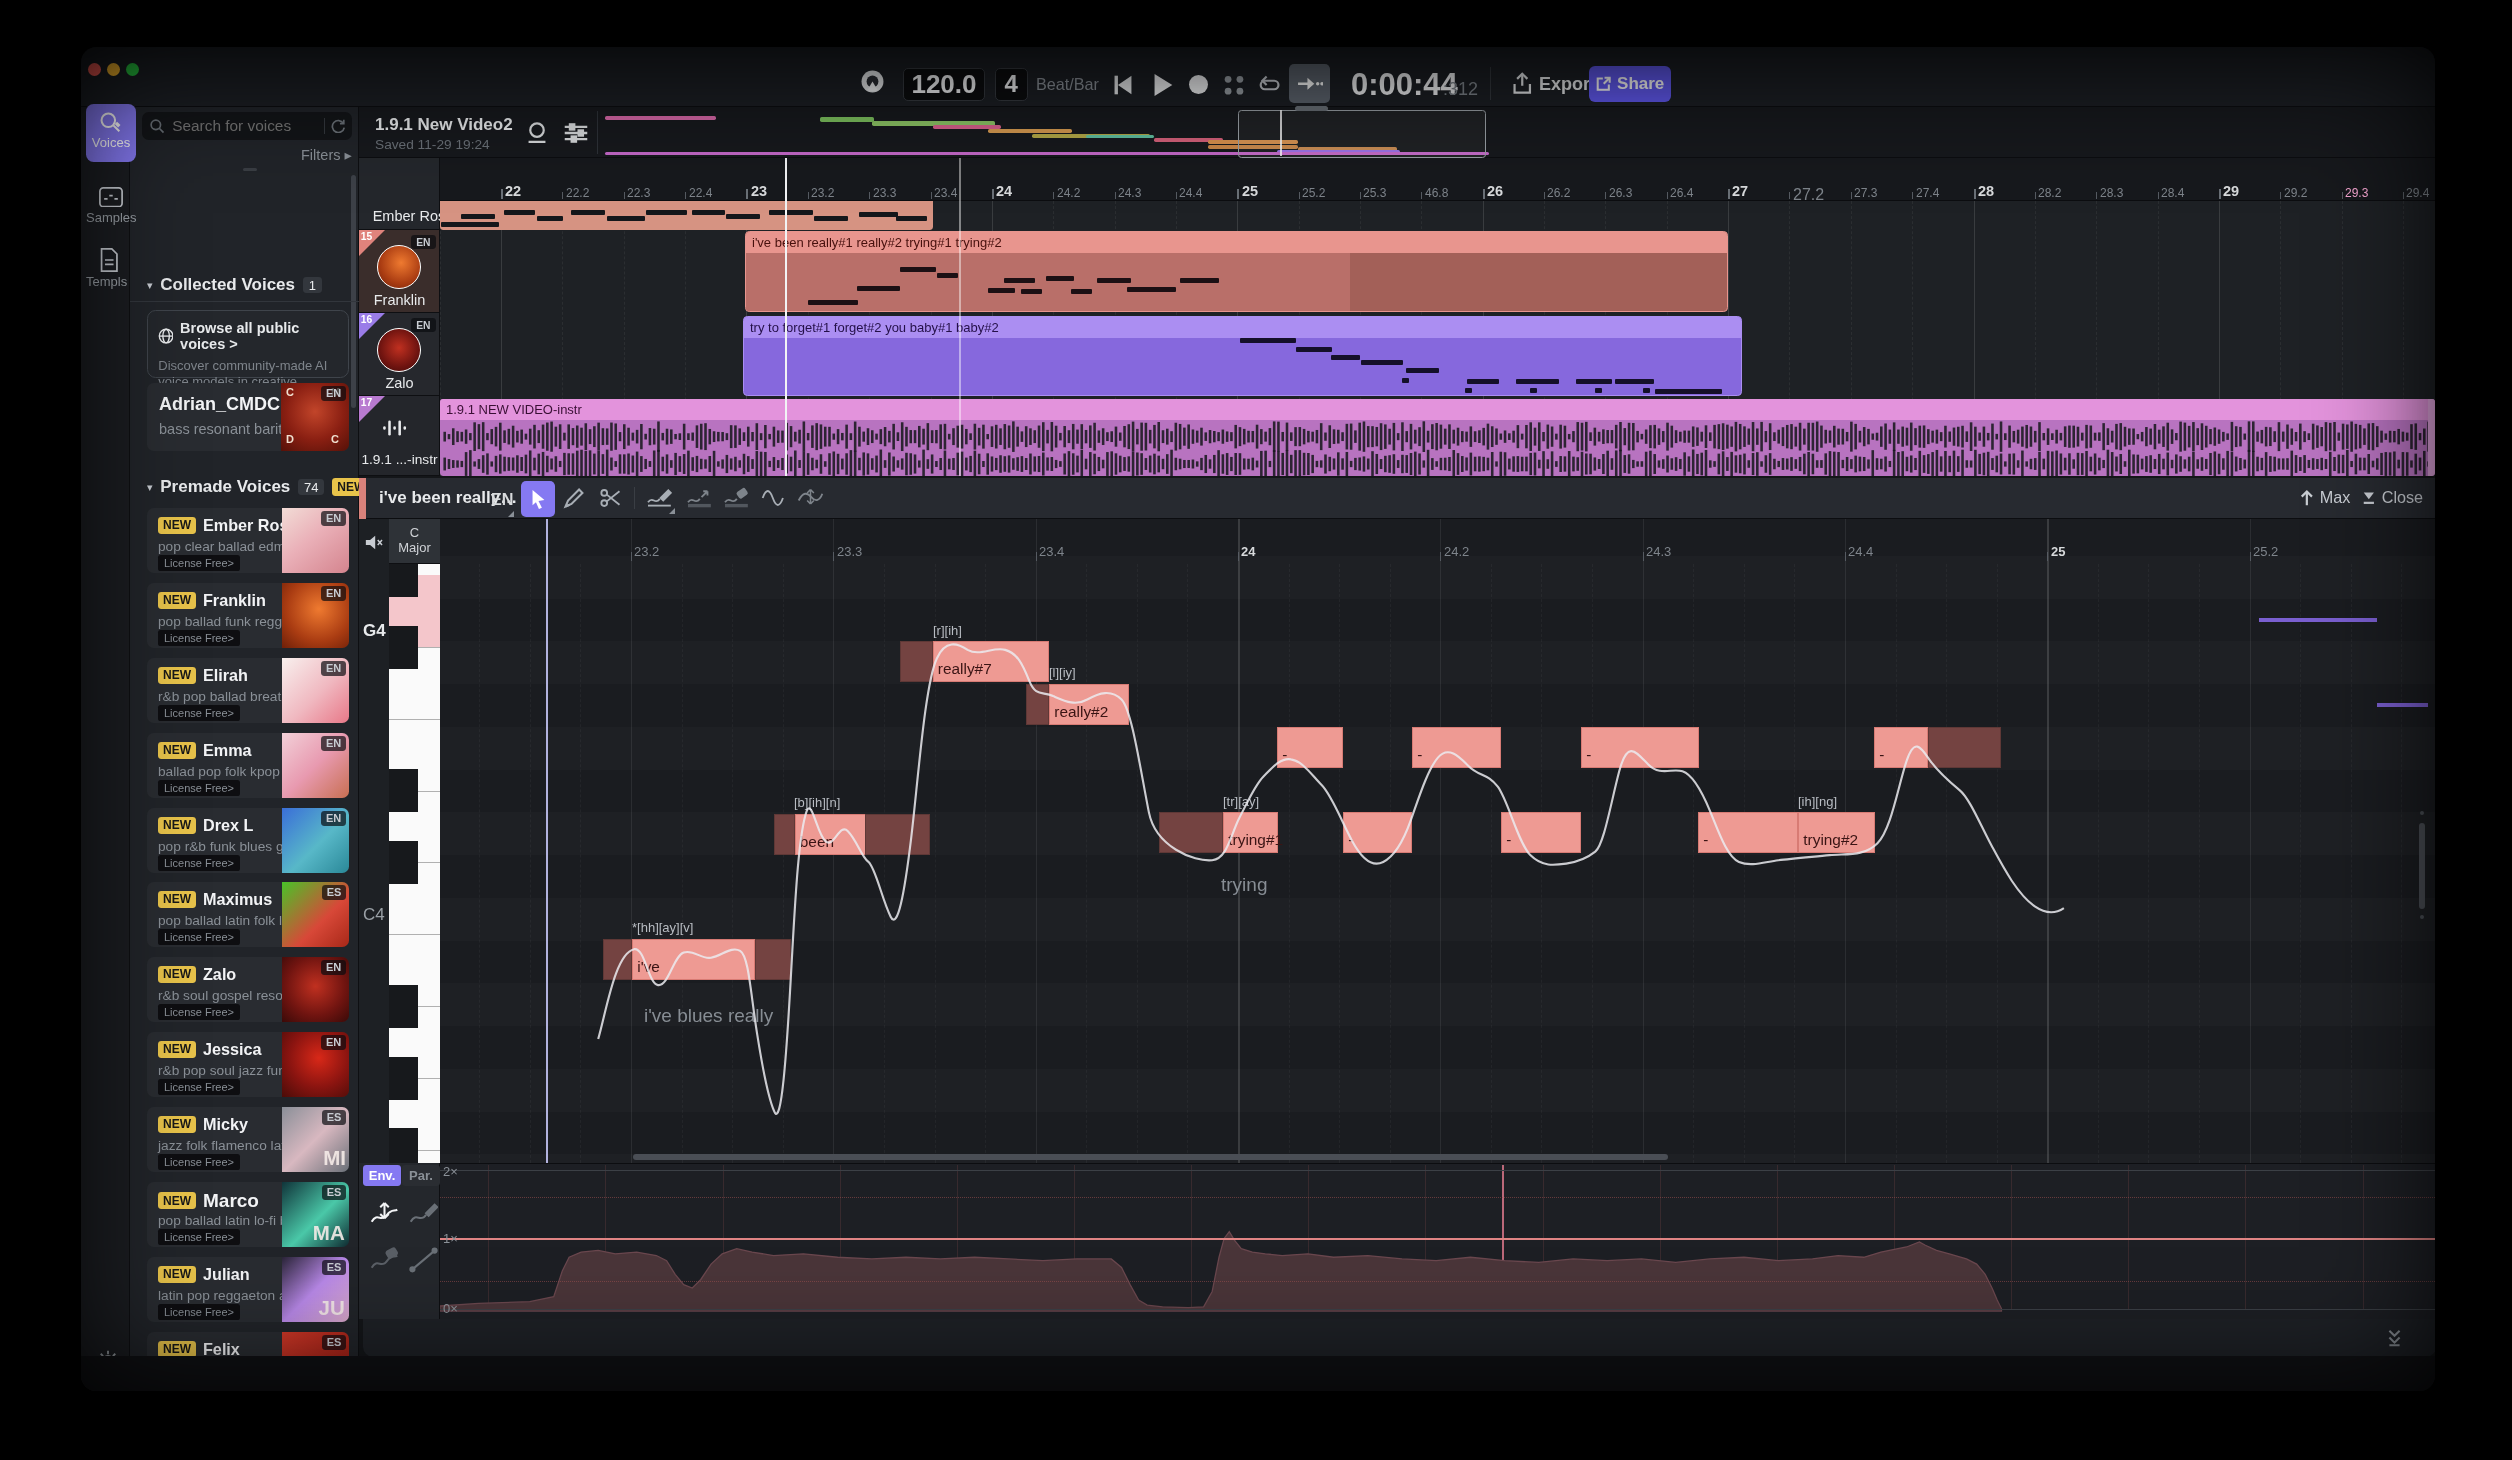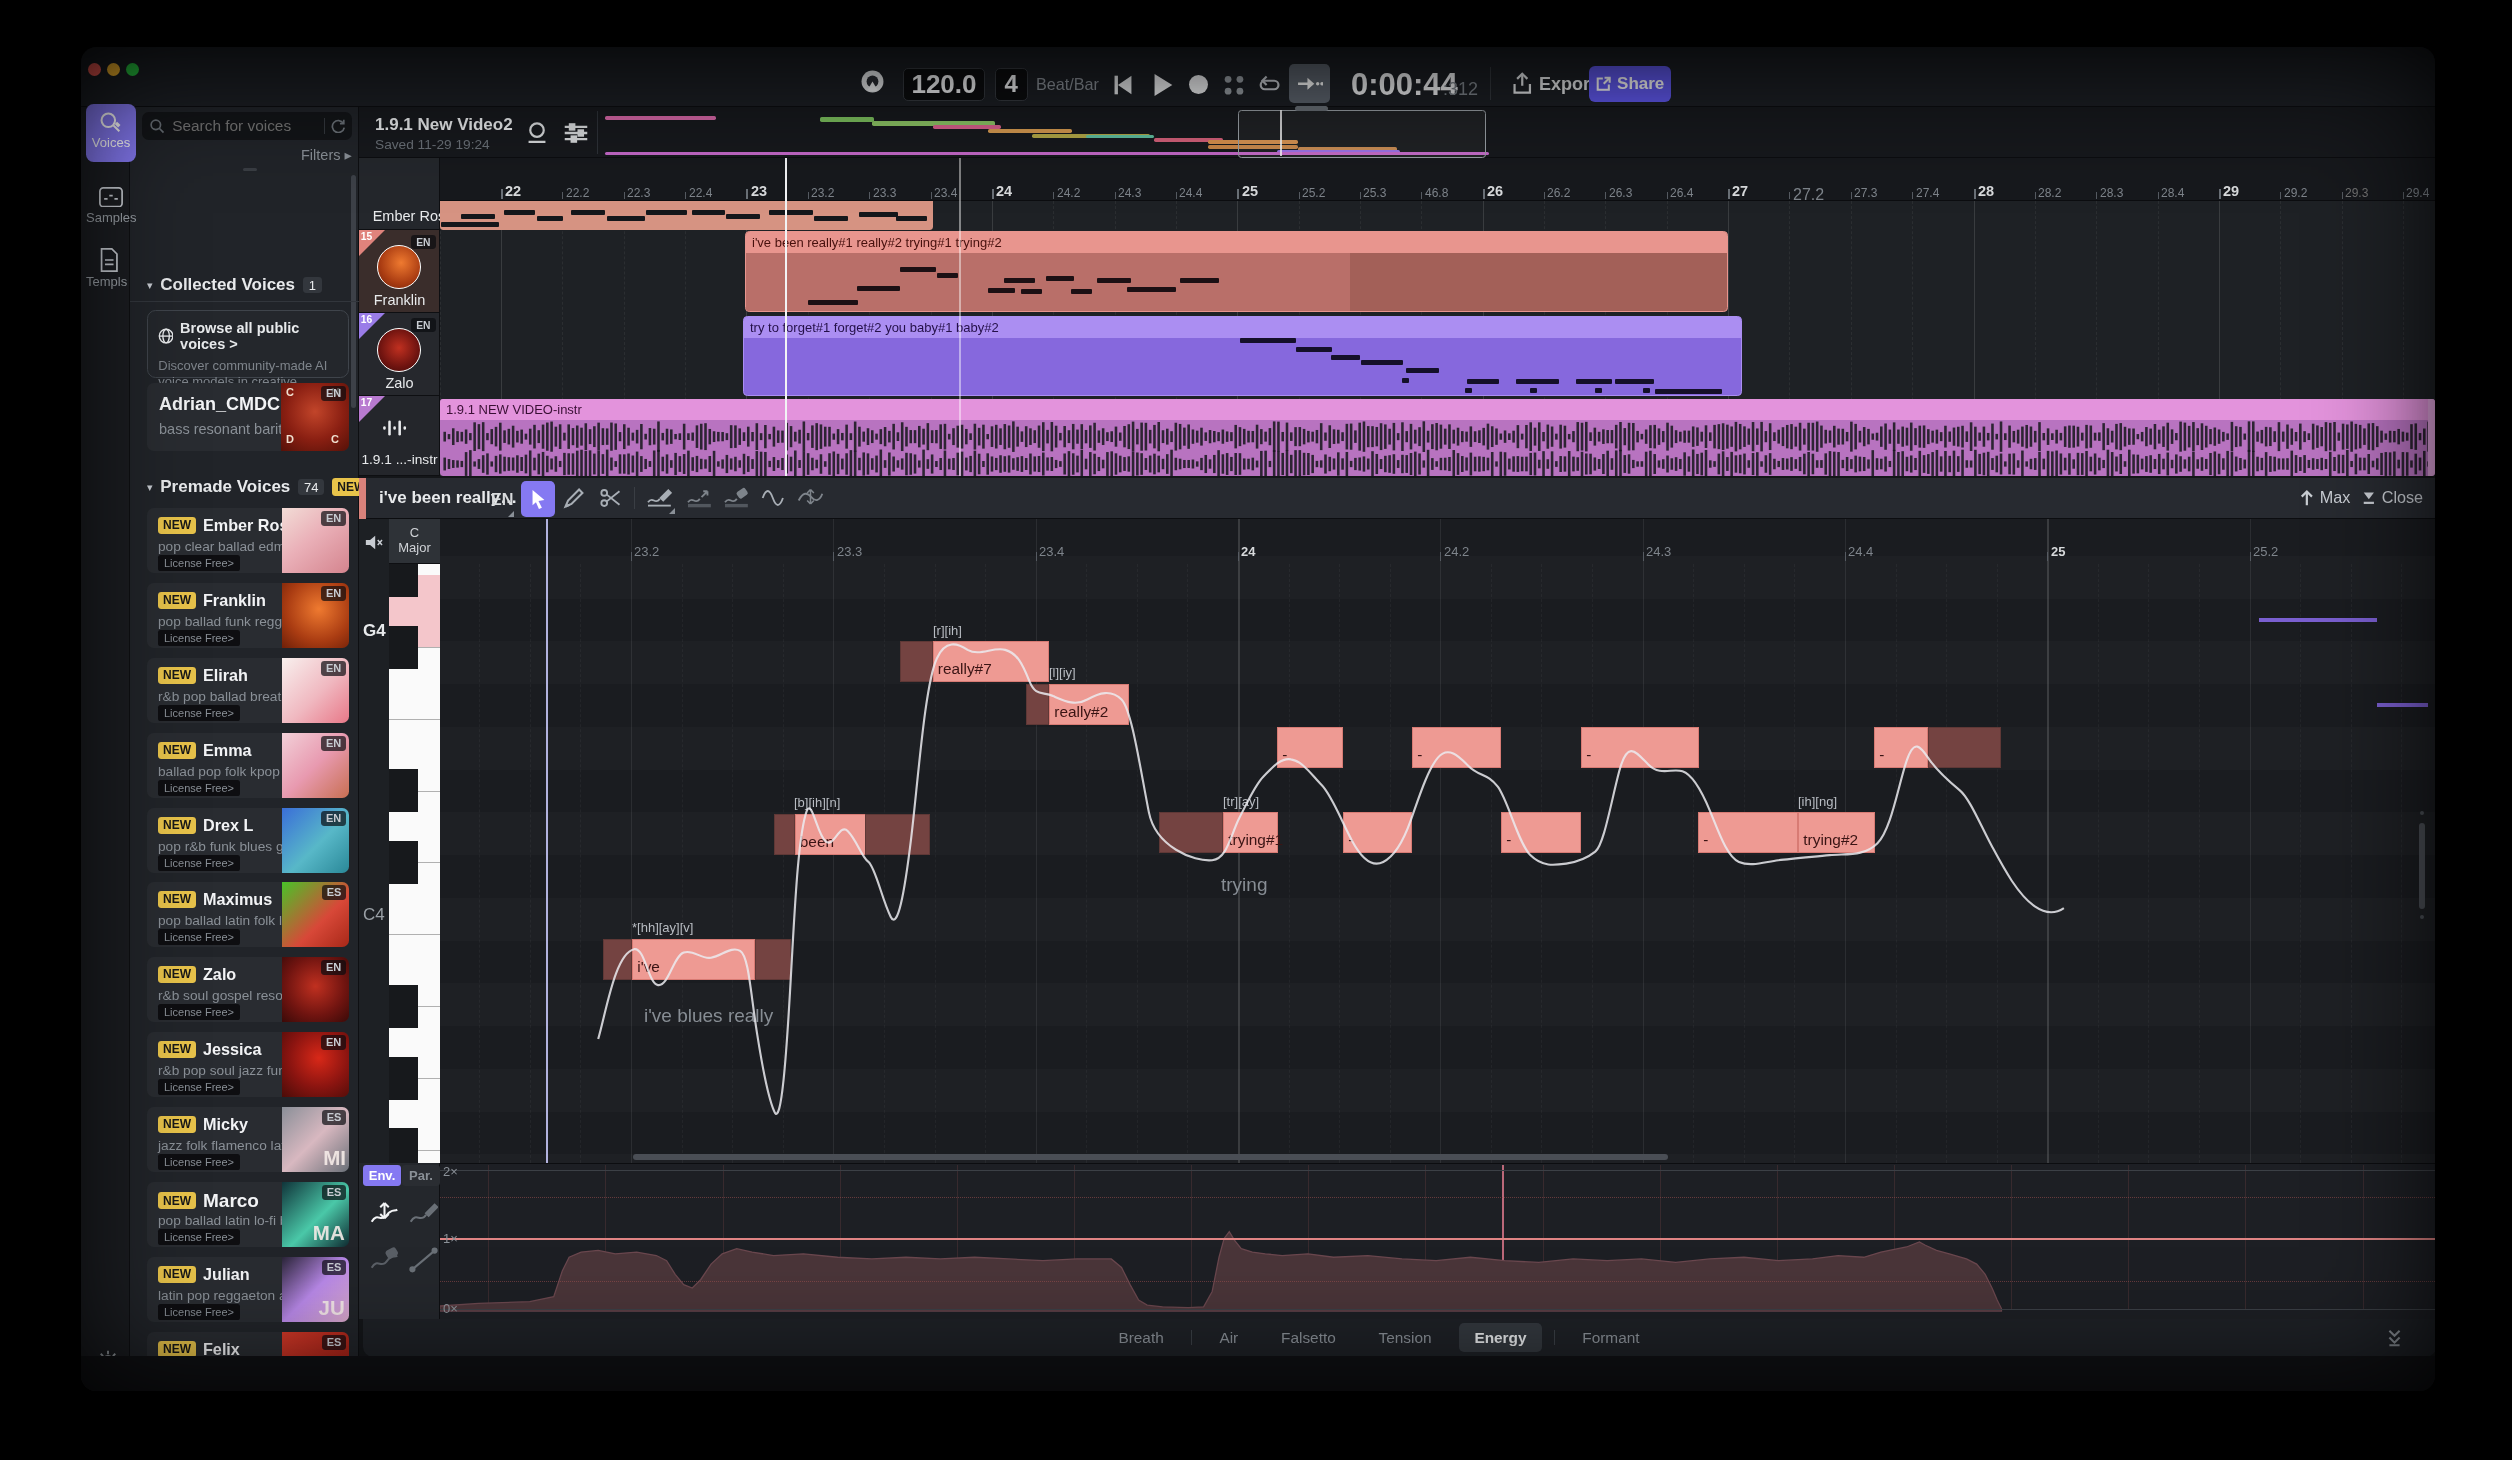--- a/index.html
+++ b/index.html
@@ -399,21 +399,21 @@
           <div class="abs txt" style="left: 2038px; top: 186px; font-size: 12px; color: rgb(126, 132, 139);">28.2</div>
           <div class="abs" style="left: 2096px; top: 192px; width: 0.9px; height: 6.8px; background: rgb(86, 91, 98);"></div>
           <div class="abs txt" style="left: 2100px; top: 186px; font-size: 12px; color: rgb(126, 132, 139);">28.3</div>
           <div class="abs" style="left: 2158px; top: 192px; width: 0.9px; height: 6.8px; background: rgb(86, 91, 98);"></div>
           <div class="abs txt" style="left: 2161px; top: 186px; font-size: 12px; color: rgb(126, 132, 139);">28.4</div>
           <div class="abs" style="left: 2219px; top: 189px; width: 1.7px; height: 10.3px; background: rgb(106, 112, 119);"></div>
           <div class="abs txt" style="left: 2223px; top: 183px; font-size: 14.5px; font-weight: bold; color: rgb(216, 218, 220);">29</div>
           <div class="abs" style="left: 2280px; top: 192px; width: 0.9px; height: 6.8px; background: rgb(86, 91, 98);"></div>
           <div class="abs txt" style="left: 2284px; top: 186px; font-size: 12px; color: rgb(126, 132, 139);">29.2</div>
           <div class="abs" style="left: 2342px; top: 192px; width: 0.9px; height: 6.8px; background: rgb(86, 91, 98);"></div>
-          <div class="abs txt" style="left: 2345px; top: 186px; font-size: 12px; color: #737373;">29.3</div>
+          <div class="abs txt" style="left: 2345px; top: 186px; font-size: 12px; color: #f9a8d4;">29.3</div>
           <div class="abs" style="left: 2403px; top: 192px; width: 0.9px; height: 6.8px; background: rgb(86, 91, 98);"></div>
           <div class="abs txt" style="left: 2406px; top: 186px; font-size: 12px; color: rgb(126, 132, 139);">29.4</div>
           <div class="abs" style="left: 440px; top: 201px; width: 0px; height: 275px; border-left: 0.9px dashed rgba(255, 255, 255, 0.06);"></div>
           <div class="abs" style="left: 501px; top: 201px; width: 0.9px; height: 275px; background: rgba(255, 255, 255, 0.12);"></div>
           <div class="abs" style="left: 562px; top: 201px; width: 0px; height: 275px; border-left: 0.9px dashed rgba(255, 255, 255, 0.06);"></div>
           <div class="abs" style="left: 624px; top: 201px; width: 0px; height: 275px; border-left: 0.9px dashed rgba(255, 255, 255, 0.06);"></div>
           <div class="abs" style="left: 685px; top: 201px; width: 0px; height: 275px; border-left: 0.9px dashed rgba(255, 255, 255, 0.06);"></div>
           <div class="abs" style="left: 746px; top: 201px; width: 0.9px; height: 275px; background: rgba(255, 255, 255, 0.12);"></div>
           <div class="abs" style="left: 808px; top: 201px; width: 0px; height: 275px; border-left: 0.9px dashed rgba(255, 255, 255, 0.06);"></div>
           <div class="abs" style="left: 869px; top: 201px; width: 0px; height: 275px; border-left: 0.9px dashed rgba(255, 255, 255, 0.06);"></div>
@@ -1791,30 +1791,20 @@
           <div class="abs" style="left: 440px; top: 1197px; width: 1995px; height: 0px; border-top: 1.7px dotted rgba(160, 80, 80, 0.55);"></div>
           <div class="abs" style="left: 440px; top: 1281px; width: 1995px; height: 0px; border-top: 1.7px dotted rgba(160, 80, 80, 0.55);"></div>
           <div class="abs" style="left: 440px; top: 1238px; width: 1995px; height: 1.7px; background: rgb(224, 132, 132);"></div>
           <div class="abs" style="left: 440px; top: 1309px; width: 1995px; height: 0.9px; background: rgb(60, 64, 70);"></div>
           <div class="abs txt" style="left: 443px; top: 1164px; font-size: 13px; color: rgb(138, 144, 151); z-index: 2;">2×</div>
           <div class="abs txt" style="left: 443px; top: 1231px; font-size: 13px; color: rgb(138, 144, 151); z-index: 2;">1×</div>
           <div class="abs txt" style="left: 443px; top: 1301px; font-size: 13px; color: rgb(138, 144, 151); z-index: 2;">0×</div>
         </div>
 
       <div class="abs" style="left:363px;top:1319px;width:2073px;height:38px;background:#1e2126;border-radius:0 0 10.3px 10.3px;"></div>
-      <div id="footer-tabs" class="abs flex" style="left:1103px;top:1322px;height:31px;gap:12px;">
-          <div style="padding: 5.1px 15.4px; font-size: 15.4px; border-radius: 5.1px; color: rgb(138, 144, 151);">Breath</div>
-          <div style="width: 0.9px; height: 15.4px; background: rgb(58, 63, 69);"></div>
-          <div style="padding: 5.1px 15.4px; font-size: 15.4px; border-radius: 5.1px; color: rgb(138, 144, 151);">Air</div>
-          <div style="padding: 5.1px 15.4px; font-size: 15.4px; border-radius: 5.1px; color: rgb(138, 144, 151);">Falsetto</div>
-          <div style="padding: 5.1px 15.4px; font-size: 15.4px; border-radius: 5.1px; color: rgb(138, 144, 151);">Tension</div>
-          <div style="padding: 5.1px 15.4px; font-size: 15.4px; border-radius: 5.1px; background: rgb(51, 56, 62); color: rgb(232, 234, 236); font-weight: bold;">Energy</div>
-          <div style="width: 0.9px; height: 15.4px; background: rgb(58, 63, 69);"></div>
-          <div style="padding: 5.1px 15.4px; font-size: 15.4px; border-radius: 5.1px; color: rgb(138, 144, 151);">Formant</div>
-        </div>
       <div class="abs" style="left:2386px;top:1328px;">
         <svg width="17" height="19" fill="none" stroke="#8a9097" stroke-width="2.4" viewBox="0 0 20 22">
             <path d="M4 3 L10 9 L16 3"></path>
             <path d="M4 11 L10 17 L16 11"></path>
             <path d="M4 20 H16"></path>
           </svg>
       </div>
       <div class="abs" style="left:81px;top:1356px;width:2354px;height:35px;background:#101114;"></div>
 
     <div class="abs" style="left: 86px; top: 104px; width: 50px; height: 58px; border-radius: 7.7px; text-align: center; background: rgb(133, 121, 242);">

